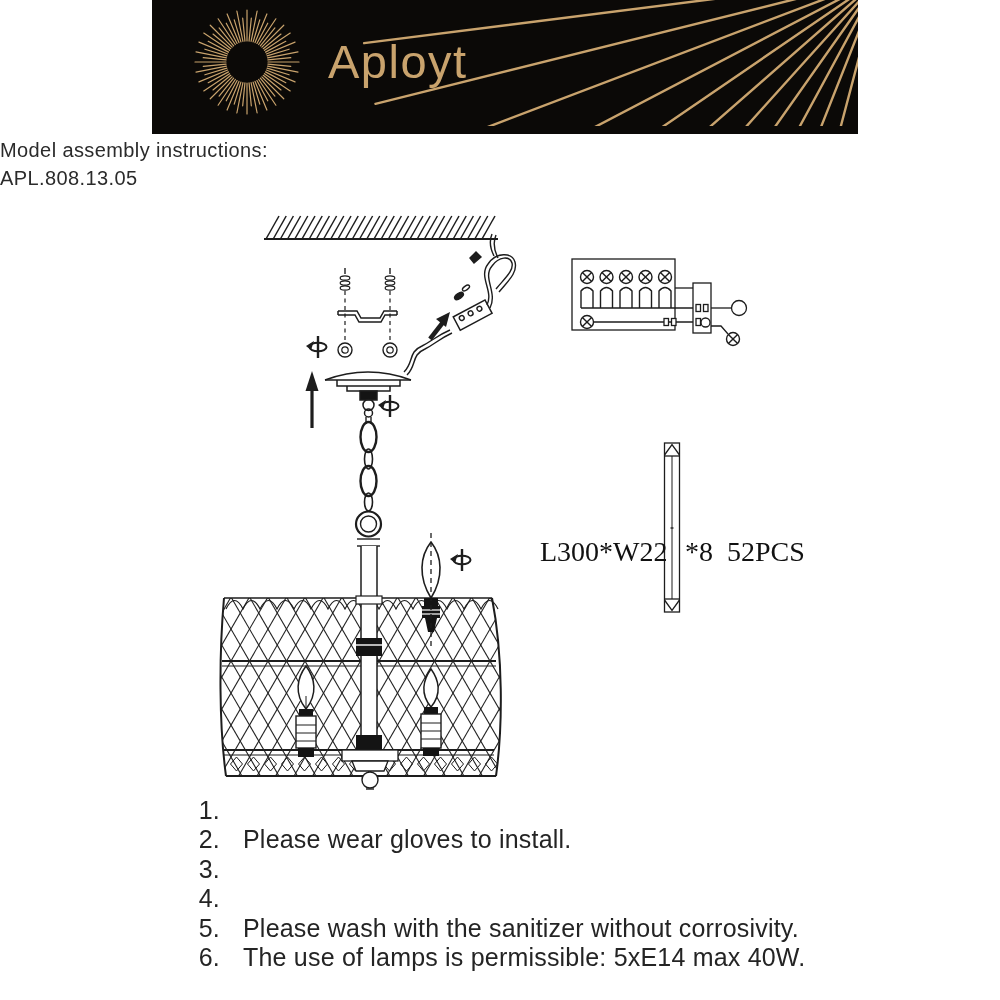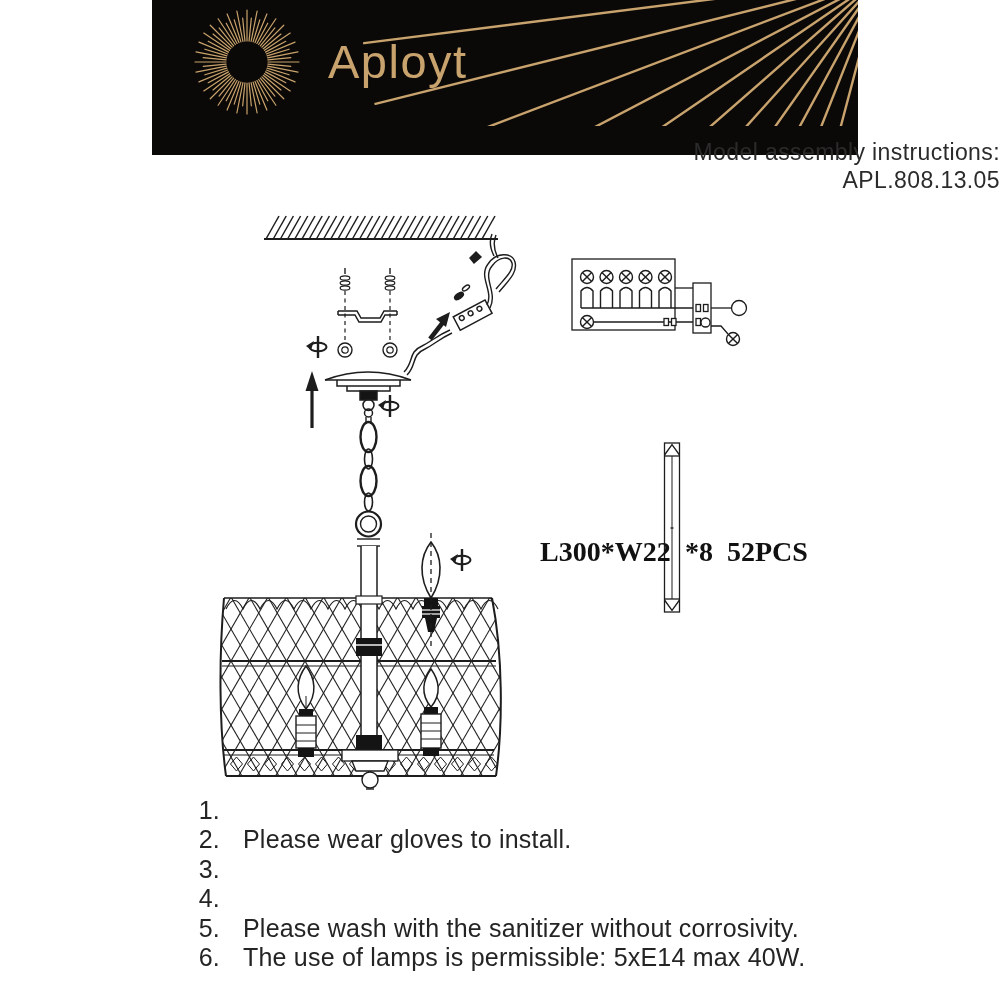--- a/index.html
+++ b/index.html
@@ -2,42 +2,42 @@
 <html><head>
 <meta charset="utf-8">
 <style>
   html,body{margin:0;padding:0;}
   body{
     width:1000px;height:1000px;position:relative;background:#ffffff;
     font-family:"Liberation Sans", sans-serif;color:#222;overflow:hidden;
   }
   
   .banner{
-    position:absolute;left:152px;top:0;width:706px;height:155px;
+    position:absolute;left:152px;top:0;width:706px;height:134px;
     background:#0b0907;overflow:hidden;
   }
   .banner svg{position:absolute;left:0;top:0;}
   .brand-name{
     position:absolute;left:176px;top:34px;
     font-size:47px;font-weight:300;letter-spacing:1.5px;
     color:#c9a36d;font-family:"Liberation Sans",sans-serif;
   }
   
   .title1,.title2{
-    position:absolute;left:0;right:0;text-align:right;
-    font-size:23px;font-weight:500;color:#2b2b2b;letter-spacing:.4px;
+    position:absolute;left:0;right:0;text-align:left;
+    font-size:20px;font-weight:500;color:#2b2b2b;letter-spacing:.4px;
   }
   .title1{top:139px;}
   .title2{top:167px;}
   
   #diagram{position:absolute;left:0;top:0;}
   
   .part-dim,.part-qty{
     position:absolute;top:536px;font-family:"Liberation Serif",serif;
-    font-weight:700;font-size:28px;color:#111;white-space:pre;
+    font-weight:400;font-size:28px;color:#111;white-space:pre;
   }
   .part-dim{left:540px;width:116px;text-align:right;}
   .part-qty{left:685px;}
   
   .instructions{
     position:absolute;left:194px;top:796px;width:680px;
     font-size:25px;line-height:29.4px;color:#242424;letter-spacing:.2px;
   }
   .instr-row{display:flex;}
   .instr-num{width:26px;text-align:right;flex:none;}

